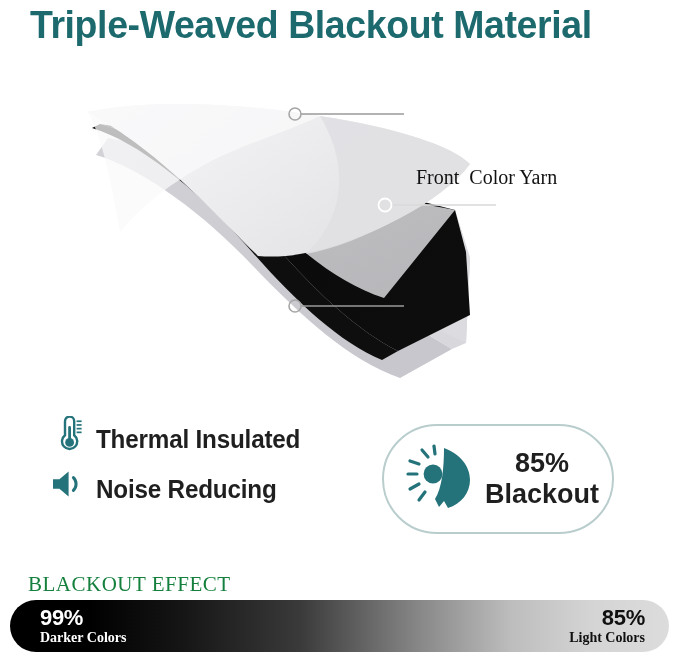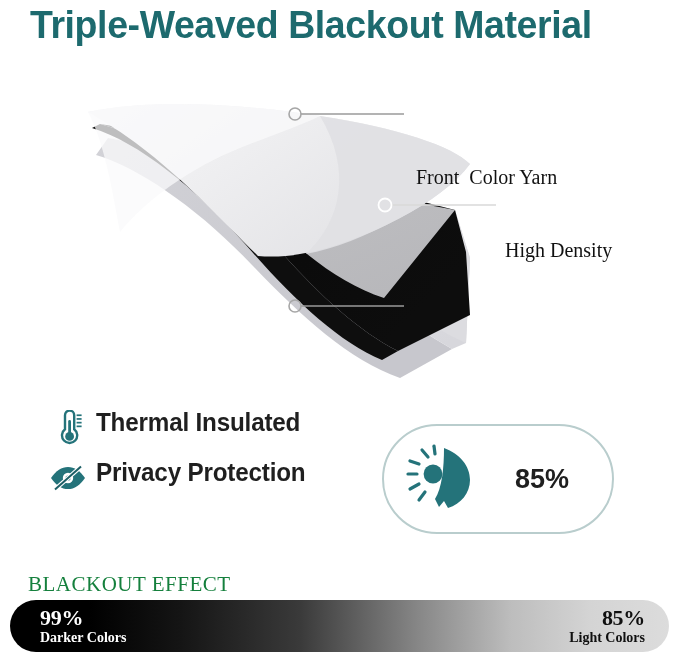--- a/index.html
+++ b/index.html
@@ -49,21 +49,21 @@
   .lbl-back { left:416px; top:297px; }
 
   
   .features{
     position:absolute;
     left:48px; top:408px;
     width:320px;
   }
   .feat{
     display:flex;
-    align-items:flex-start;
+    align-items:flex-end;
     height:46px;
     margin-bottom:4px;
   }
   .feat .ico{
     width:40px;height:40px;
     flex:0 0 40px;
     display:flex;align-items:center;justify-content:center;
   }
   .feat .ftxt{
     font-family:"Liberation Sans", sans-serif;
@@ -127,21 +127,21 @@
       #d4d4d4 88%, #dcdcdc 100%);
     overflow:hidden;
   }
   .bar .end{
     position:absolute;
     top:6px;
   }
   .bar .left-end{ left:30px; text-align:left; }
   .bar .right-end{ right:24px; text-align:right; }
   .pct{
-    font-family:Liberation Serif, serif;
+    font-family:Liberation Sans, sans-serif;
     font-weight:bold;
     font-size:22px;
     line-height:23px;
     letter-spacing:-0.3px;
   }
   .pct-lbl{
     font-family:"Liberation Serif", serif;
     font-weight:bold;
     font-size:14px;
     line-height:18px;
@@ -222,21 +222,21 @@
         <circle cx="385" cy="145" r="6.5" fill="none" stroke="#ffffff" stroke-width="1.8"></circle>
       </g>
 
       <g>
         <line x1="301" y1="246" x2="404" y2="246" stroke="#9a9a9a" stroke-width="1.4"></line>
         <circle cx="295" cy="246" r="6" fill="none" stroke="#a6a6a6" stroke-width="1.6"></circle>
       </g>
     </svg>
 
     <div class="lbl lbl-front">Front  Color Yarn</div>
-    <div class="lbl lbl-high"><span>High Density</span><br></div>
+    <div class="lbl lbl-high"><br></div>
   </div>
 
   <div class="features">
 
     <div class="feat">
       <span class="ico">
         <svg width="34" height="36" viewBox="0 0 34 36" xmlns="http://www.w3.org/2000/svg">
           <path d="M14 5.2a4.6 4.6 0 0 1 9.2 0v14.1a7.6 7.6 0 1 1-9.2 0Z" fill="none" stroke="#24737a" stroke-width="2.4"></path>
           <circle cx="18.6" cy="26.4" r="4.4" fill="#24737a"></circle>
           <rect x="17.2" y="10" width="2.8" height="14" rx="1.4" fill="#24737a"></rect>
@@ -244,33 +244,30 @@
             <rect x="25.6" y="4.4" width="5" height="1.7"></rect>
             <rect x="25.6" y="8.1" width="5" height="1.7"></rect>
             <rect x="25.6" y="11.8" width="5" height="1.7"></rect>
             <rect x="25.6" y="15.5" width="5" height="1.7"></rect>
           </g>
         </svg>
       </span>
       <span class="ftxt">Thermal Insulated</span>
     </div>
 
-
     <div class="feat">
       <span class="ico">
-        <svg width="40" height="32" viewBox="0 0 40 32" xmlns="http://www.w3.org/2000/svg">
-          <path d="M3 16c5-7.4 10.6-11.1 17-11.1S32 8.6 37 16c-5 7.4-10.6 11.1-17 11.1S8 23.4 3 16Z" fill="#24737a"></path>
-          <circle cx="20" cy="16" r="5.2" fill="#ffffff"></circle>
-          <circle cx="20" cy="16" r="2.6" fill="#24737a"></circle>
-          <line x1="7" y1="27.4" x2="33" y2="4.6" stroke="#ffffff" stroke-width="4.2"></line>
-          <line x1="7" y1="27.4" x2="33" y2="4.6" stroke="#1d5f66" stroke-width="2"></line>
+        <svg width="36" height="32" viewBox="0 0 36 32" xmlns="http://www.w3.org/2000/svg">
+          <path d="M3 11.2h6.4L18.6 3.4v25.2L9.4 20.8H3Z" fill="#24737a"></path>
+          <path d="M23.4 9.6a9 9 0 0 1 0 12.8" fill="none" stroke="#24737a" stroke-width="3" stroke-linecap="round"></path>
         </svg>
       </span>
-      <span class="ftxt">Privacy Protection</span>
+      <span class="ftxt">Noise Reducing</span>
     </div>
+
 
   </div>
 
   <div class="badge">
     <span class="bico">
       <svg width="74" height="70" viewBox="0 0 74 70" xmlns="http://www.w3.org/2000/svg">
         <g stroke="#24737a" stroke-width="3.2" stroke-linecap="round" fill="none">
           <line x1="22" y1="13" x2="16" y2="6"></line>
           <line x1="13" y1="20" x2="4" y2="17"></line>
           <line x1="11" y1="30" x2="2" y2="30"></line>
@@ -278,20 +275,21 @@
           <line x1="19" y1="48" x2="13" y2="56"></line>
           <line x1="29" y1="10" x2="28" y2="2"></line>
         </g>
         <circle cx="27" cy="30" r="9.4" fill="#24737a"></circle>
         <path d="M38 4 C 54 10, 64 22, 64 36 C 64 49, 55 60, 42 64
                  L 38 57 L 33 63 L 29 55 C 36 44, 38 24, 38 4 Z" fill="#24737a"></path>
       </svg>
     </span>
     <span class="btxt">
       <span>85%</span><br>
+      <span>Blackout</span>
     </span>
   </div>
 
   <div class="effect-title">BLACKOUT EFFECT</div>
 
   <div class="bar">
     <div class="end left-end">
       <div class="pct">99%</div>
       <div class="pct-lbl">Darker Colors</div>
     </div>

